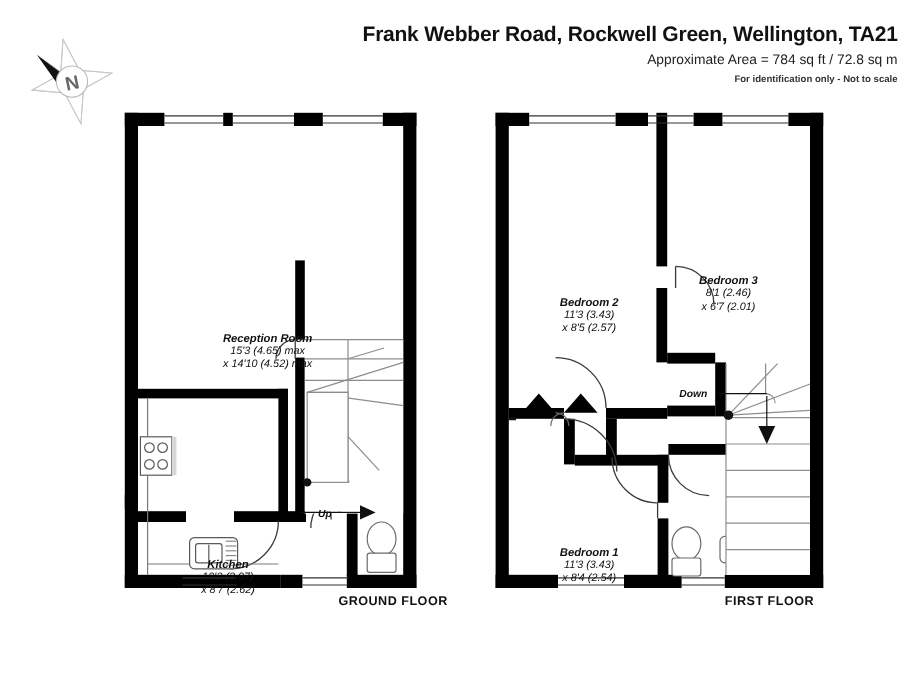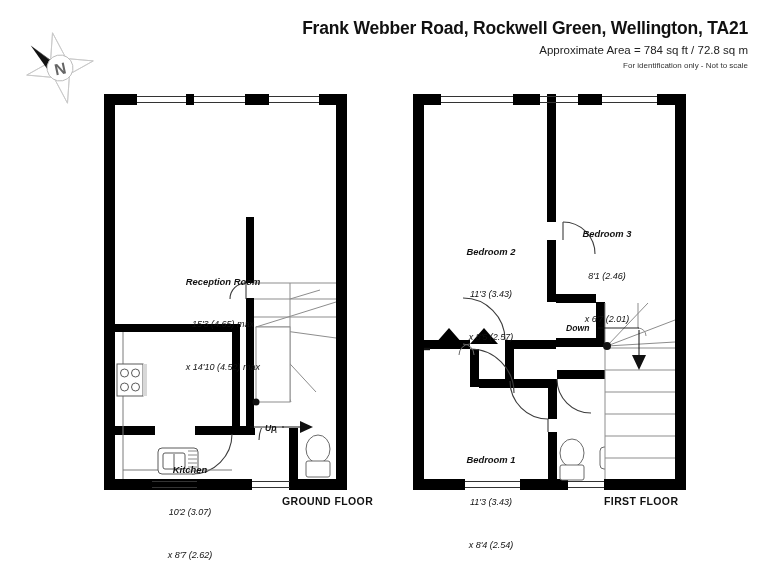--- a/index.html
+++ b/index.html
@@ -13,36 +13,36 @@
   #title{
     position:absolute;right:20px;top:18px;
     font-size:17.5px;font-weight:bold;letter-spacing:-0.2px;white-space:nowrap;margin-left:20px;
   }
   #area-line{
     position:absolute;right:20px;top:44px;
     font-size:11.5px;color:#222;white-space:nowrap;
   }
   #scale-note{
     position:absolute;right:20px;top:61px;
-    font-size:8px;color:#333;white-space:nowrap;
+    font-size:8px;color:#333;white-space:nowrap;font-weight:bold;
   }
   
   #compass{position:absolute;left:22px;top:28px;width:76px;height:80px;}
   
   #plan{position:absolute;left:0;top:80px;width:768px;height:430px;}
   .floor-label{
     position:absolute;font-size:10.5px;font-weight:bold;letter-spacing:.4px;
     white-space:nowrap;
   }
   #gf-label{left:282px;top:495px;}
   #ff-label{left:604px;top:495px;}
   
   .room{position:absolute;text-align:center;white-space:nowrap;line-height:1.22;font-style:italic;}
   .room .rname{font-size:9.4px;font-weight:bold;}
-  .room .rdim{font-size:9px;margin-top:32px;}
+  .room .rdim{font-size:9px;}
   #room-reception{left:128px;top:196px;width:190px;}
   #room-kitchen{left:135px;top:384px;width:110px;}
   #room-bed2{left:432px;top:166px;width:118px;}
   #room-bed3{left:548px;top:148px;width:118px;}
   #room-bed1{left:432px;top:374px;width:118px;}
   .stair-word{
     position:absolute;font-size:8.6px;font-weight:bold;white-space:nowrap;font-style:italic;
   }
   #word-up{left:265px;top:343px;}
   #word-down{left:566px;top:243px;}

